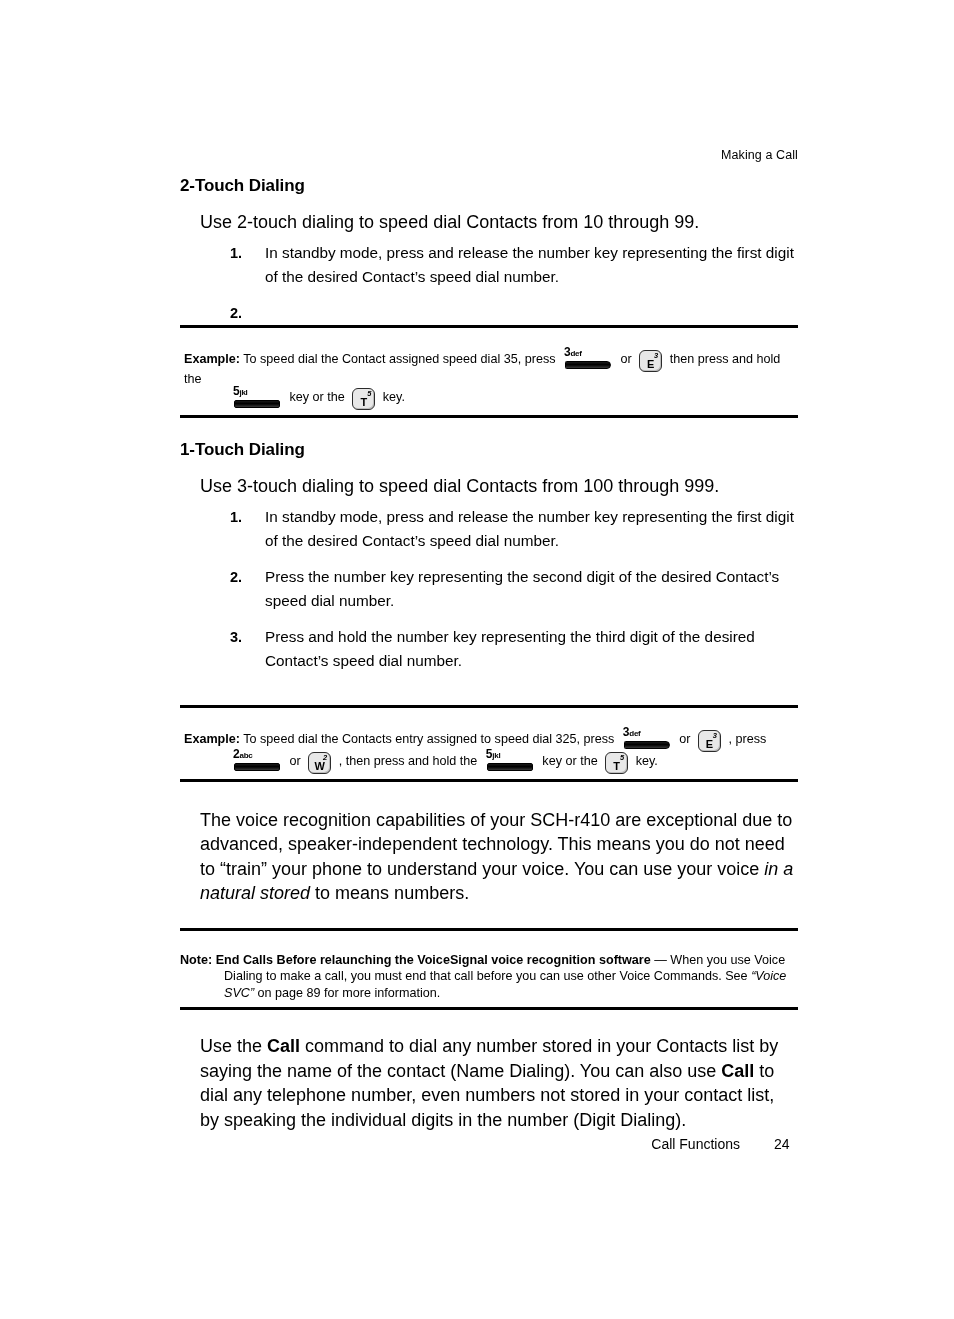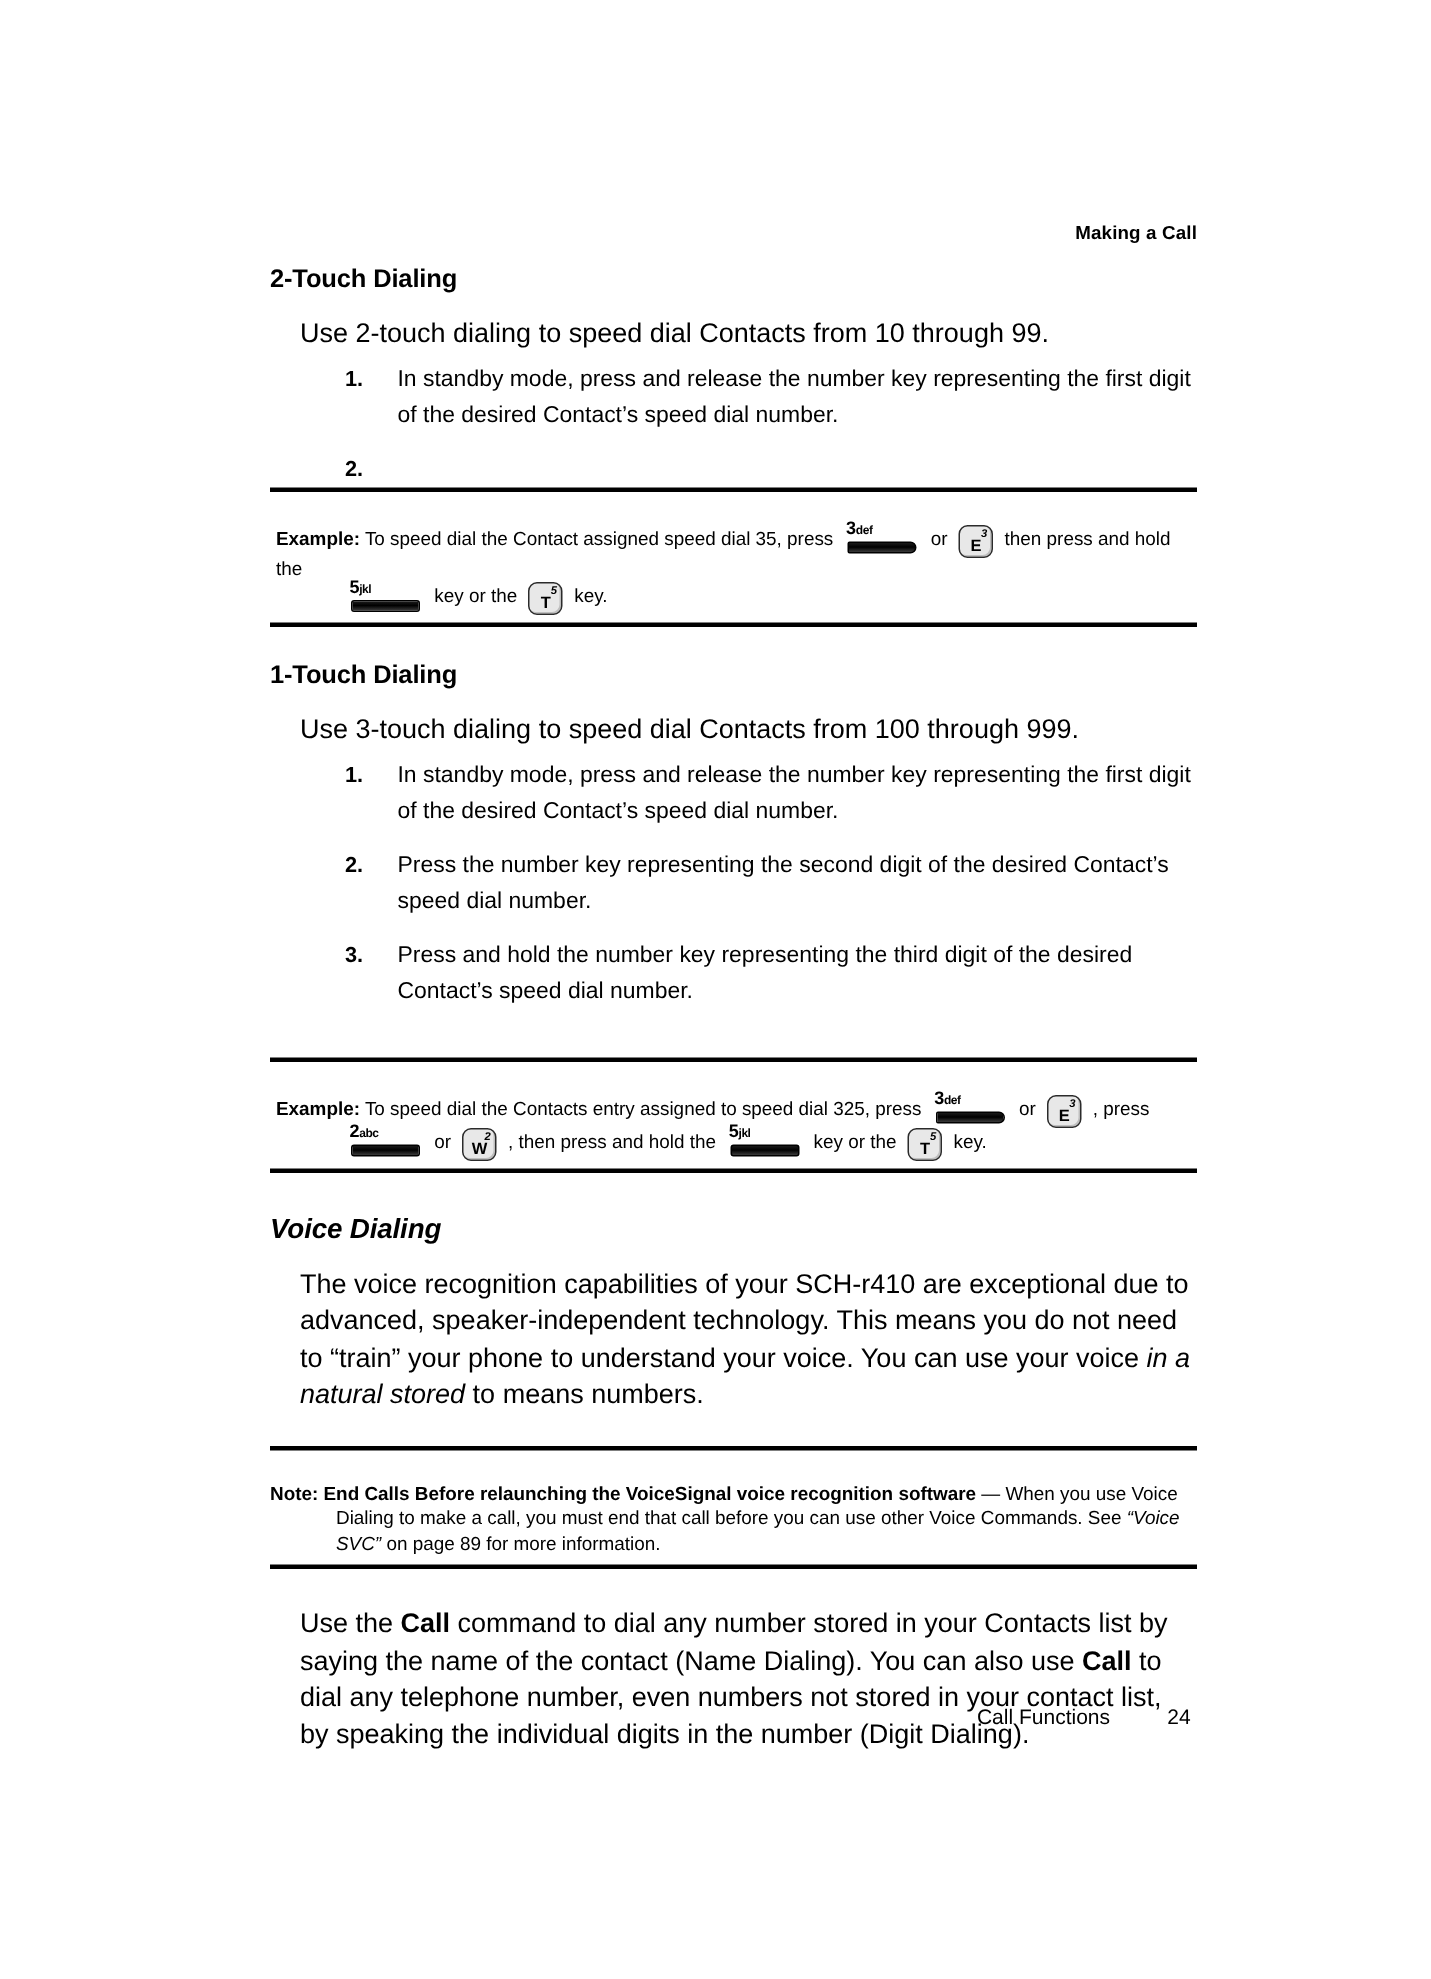--- a/index.html
+++ b/index.html
@@ -24,21 +24,21 @@
   }
 
   
   .running-header {
     position: absolute;
     left: 180px;
     top: 148px;
     width: 618px;
     text-align: right;
     font-size: 12.5px;
-    font-weight: bold;
+    font-weight: normal;
     letter-spacing: 0.1px;
   }
 
   
   .content {
     position: absolute;
     left: 180px;
     top: 176px;
     width: 618px;
   }
@@ -205,21 +205,21 @@
   
   .footer {
     position: absolute;
     left: 180px;
     top: 1136px;
     width: 618px;
     font-size: 14px;
     text-align: right;
   }
   .footer .f-label { margin-right: 34px; }
-  .footer .f-page  { display: inline-block; min-width: 24px; text-align: center; }
+  .footer .f-page  { display: inline-block; min-width: 24px; text-align: left; }
 </style>
 </head>
 <body>
 
 <div class="page">
 
   <div class="running-header">Making a Call</div>
 
   <div class="content">
 
@@ -267,21 +267,20 @@
     <div class="gap-c"></div>
 
     <div class="callout">
       <div class="cl-body">
         <span class="cl-lead">Example:</span><span> To speed dial the Contacts entry assigned to speed dial 325, press </span><span class="keyglyph key-bar round-end"><span class="kb-label"><span class="kb-digit">3</span><span class="kb-letters">def</span></span><span class="kb-rail"></span></span><span> or </span><span class="keyglyph key-sq"><span class="ks-sup">3</span><span class="ks-letter">E</span></span><span> , press </span><br><span class="cl-indent"><span class="keyglyph key-bar"><span class="kb-label"><span class="kb-digit">2</span><span class="kb-letters">abc</span></span><span class="kb-rail"></span></span><span> or </span><span class="keyglyph key-sq"><span class="ks-sup">2</span><span class="ks-letter">W</span></span><span> , then press and hold the </span><span class="keyglyph key-bar"><span class="kb-label"><span class="kb-digit">5</span><span class="kb-letters">jkl</span></span><span class="kb-rail"></span></span><span> key or the </span><span class="keyglyph key-sq"><span class="ks-sup">5</span><span class="ks-letter">T</span></span><span> key.</span></span>
       </div>
     </div>
 
     <div class="gap-d"></div>
 
-    <h2 class="section-title italic">Voice Dialing</h2>
 
     <p class="body-text"><span>The voice recognition capabilities of your SCH-r410 are exceptional due to advanced, speaker-independent technology. This means you do not need to “train” your phone to understand your voice. You can use your voice </span><span class="cl-ital">in a natural stored</span><span> to means numbers.</span></p>
 
     <div class="gap-e"></div>
 
     <div class="callout">
       <div class="cl-body cl-hang">
         <span class="cl-lead">Note: End Calls Before relaunching the VoiceSignal voice recognition software</span><span> — When you use Voice Dialing to make a call, you must end that call before you can use other Voice Commands. See </span><span class="cl-ital">“Voice SVC”</span><span> on page 89 for more information.</span>
       </div>
     </div>

